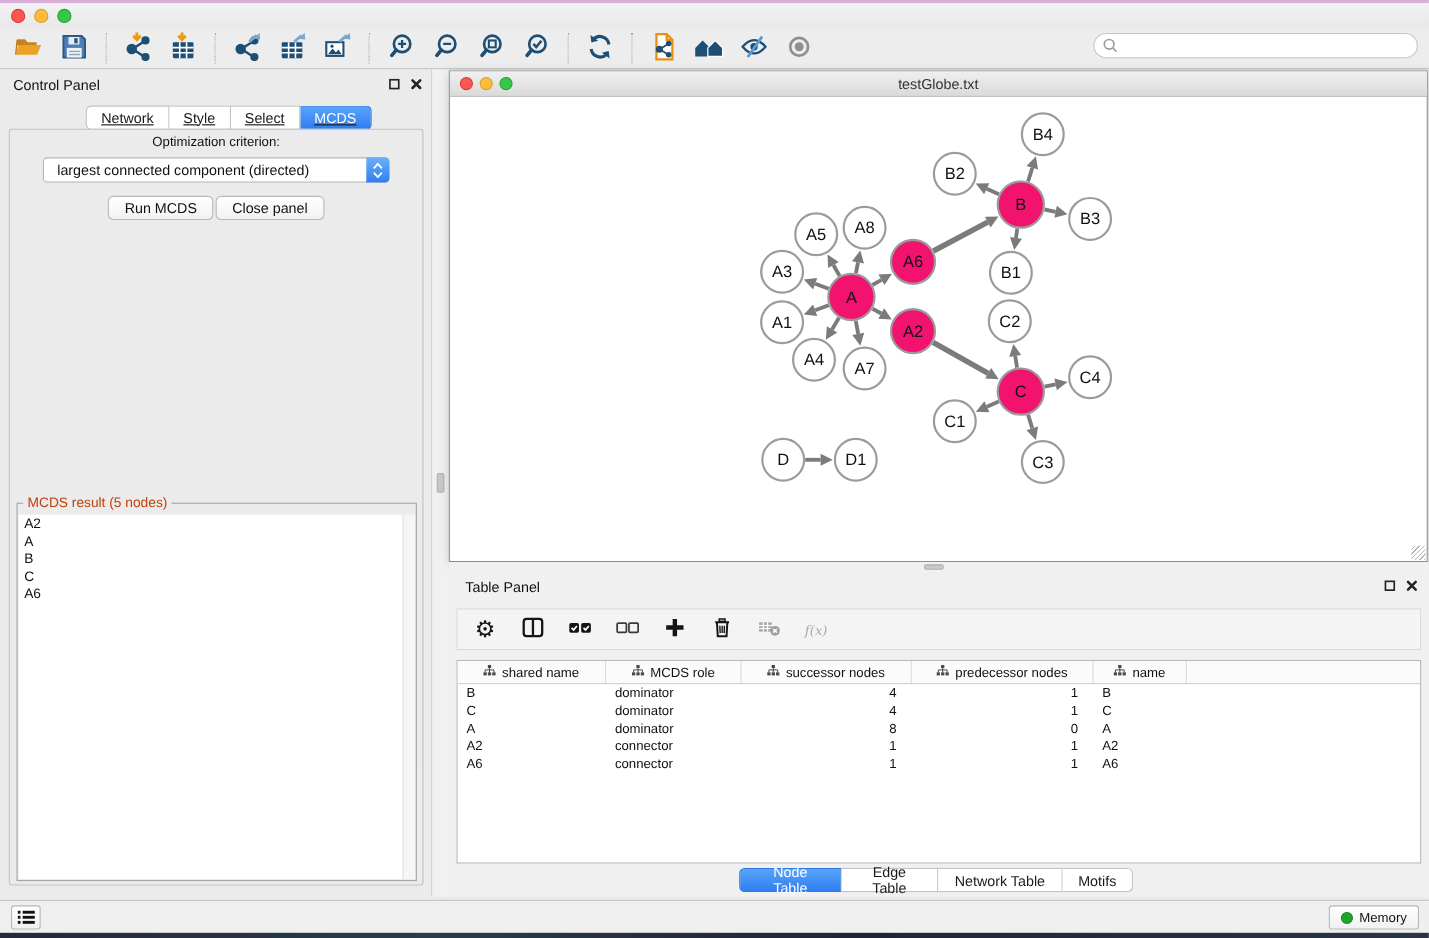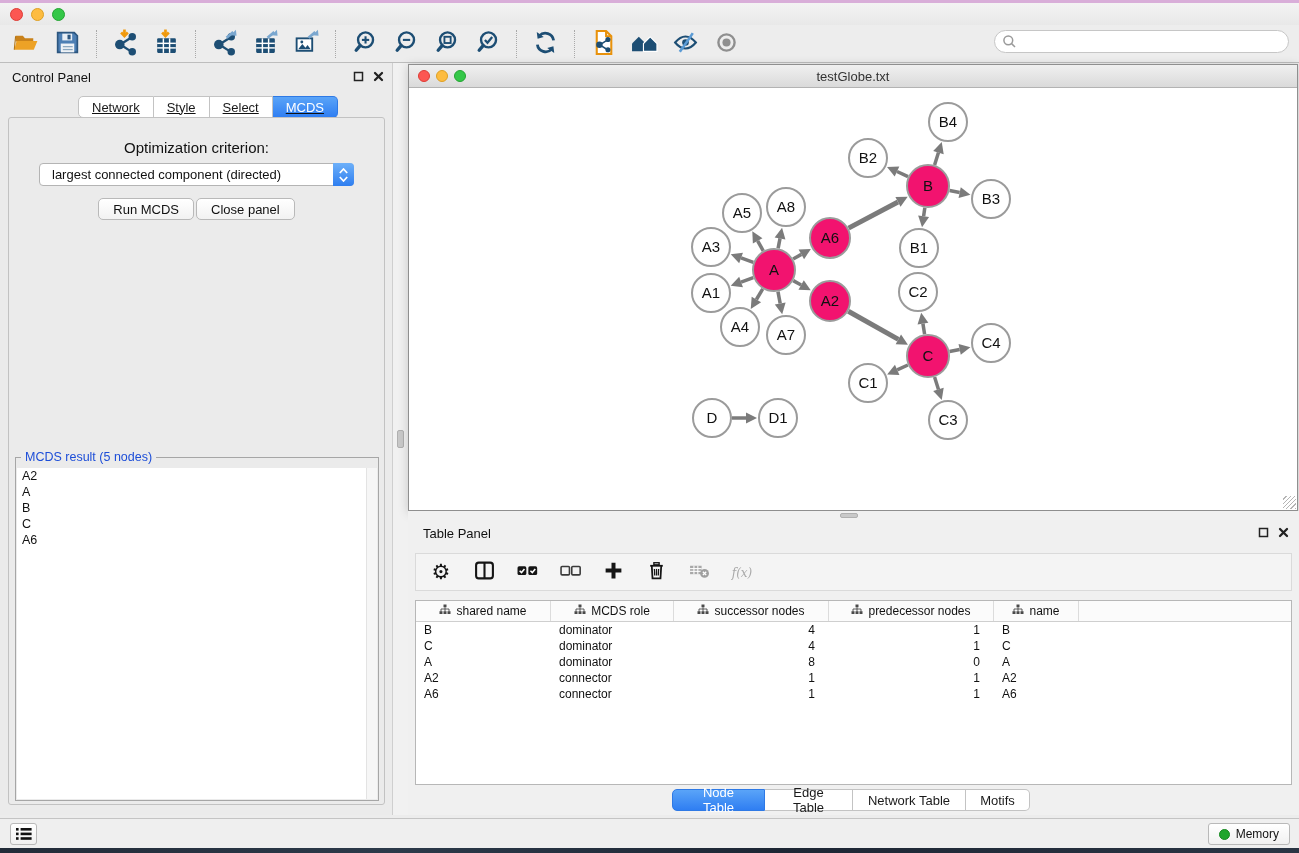--- a/index.html
+++ b/index.html
@@ -26,28 +26,28 @@
   
   .control-panel { position:absolute; left:0; top:63px; width:393px; height:752px; background:#ebebeb; border-right:1px solid #cfcfcf; }
   .panel-head { position:absolute; left:12px; top:7px; font-size:13px; color:#111; }
   .panel-icons { position:absolute; right:8px; top:8px; display:flex; gap:9px; align-items:center; }
   .cp-tabs { position:absolute; left:78px; top:33px; display:flex;text-decoration:underline; }
   .mac-tab { height:22px; padding:0 13px; background:#fff; border:1px solid #c3c3c3; border-left:none; font-size:13px; color:#1a1a1a; display:flex; align-items:center; cursor:pointer; }
   .mac-tab:first-child { border-left:1px solid #c3c3c3; border-radius:5px 0 0 5px; }
   .mac-tab:last-child { border-radius:0 5px 5px 0; }
   .mac-tab.active { background:linear-gradient(#5aa4f8,#2f7ef2); border-color:#2e79e5; color:#fff; }
   .cp-content { position:absolute; left:8px; top:54px; width:377px; height:688px; border:1px solid #c2c2c2; border-radius:3px; background:#ebebeb; }
-  .opt-label { margin-top:21px; text-align:center; font-size:15px; color:#111; }
+  .opt-label { margin-top:4px; text-align:center; font-size:12px; color:#111; }
   .combo { position:relative; margin:7px auto 0 auto; width:315px; height:23px; background:#fff; border:1px solid #b4b4b4; border-radius:4px; display:flex; align-items:center; cursor:pointer; }
   .combo-text { padding-left:12px; font-size:13px; color:#111; white-space:nowrap; }
   .combo-step { position:absolute; right:-1px; top:-1px; width:21px; height:23px; border-radius:0 4px 4px 0; background:linear-gradient(#6db0f9,#2e7ef0); display:flex; flex-direction:column; align-items:center; justify-content:center; gap:2px; }
   .btn-row { margin-top:12px; display:flex; justify-content:center; gap:2px; }
   .mac-btn { height:22px; padding:0 14px; background:linear-gradient(#ffffff,#f2f2f2); border:1px solid #b9b9b9; border-radius:5px; font-size:13px; color:#111; cursor:pointer; font-family:"Liberation Sans",sans-serif; }
   .group-box { position:absolute; left:6px; top:339px; width:364px; height:344px; border:1px solid #a6a6a6; }
-  .group-legend { position:absolute; left:5px; top:-8px; background:#ebebeb; padding:0 4px; font-size:12.5px; color:#1d4ed8; }
+  .group-legend { position:absolute; left:5px; top:-8px; background:#ebebeb; padding:0 4px; font-size:12.5px; color:#c2410c; }
   .result-list { position:absolute; left:1px; right:1px; top:10px; bottom:1px; background:#fff; overflow:hidden; }
   .result-scroll { position:absolute; right:0; top:0; bottom:0; width:11px; background:#f6f6f6; border-left:1px solid #e3e3e3; }
   .result-item { padding-left:5px; font-size:12.5px; line-height:16px; color:#111; }
 
   
   .v-split { position:absolute; left:393px; top:63px; width:15px; height:752px; background:#f1f1f1; }
   .v-grip { position:absolute; left:4px; top:367px; width:7px; height:18px; background:#c9c9c9; border:1px solid #b0b0b0; border-radius:2px; }
   .h-split { position:absolute; left:408px; top:511px; width:891px; height:9px; background:#f1f1f1; }
   .h-grip { position:absolute; left:432px; top:2px; width:18px; height:5px; background:#c9c9c9; border:1px solid #b0b0b0; border-radius:2px; }
 

